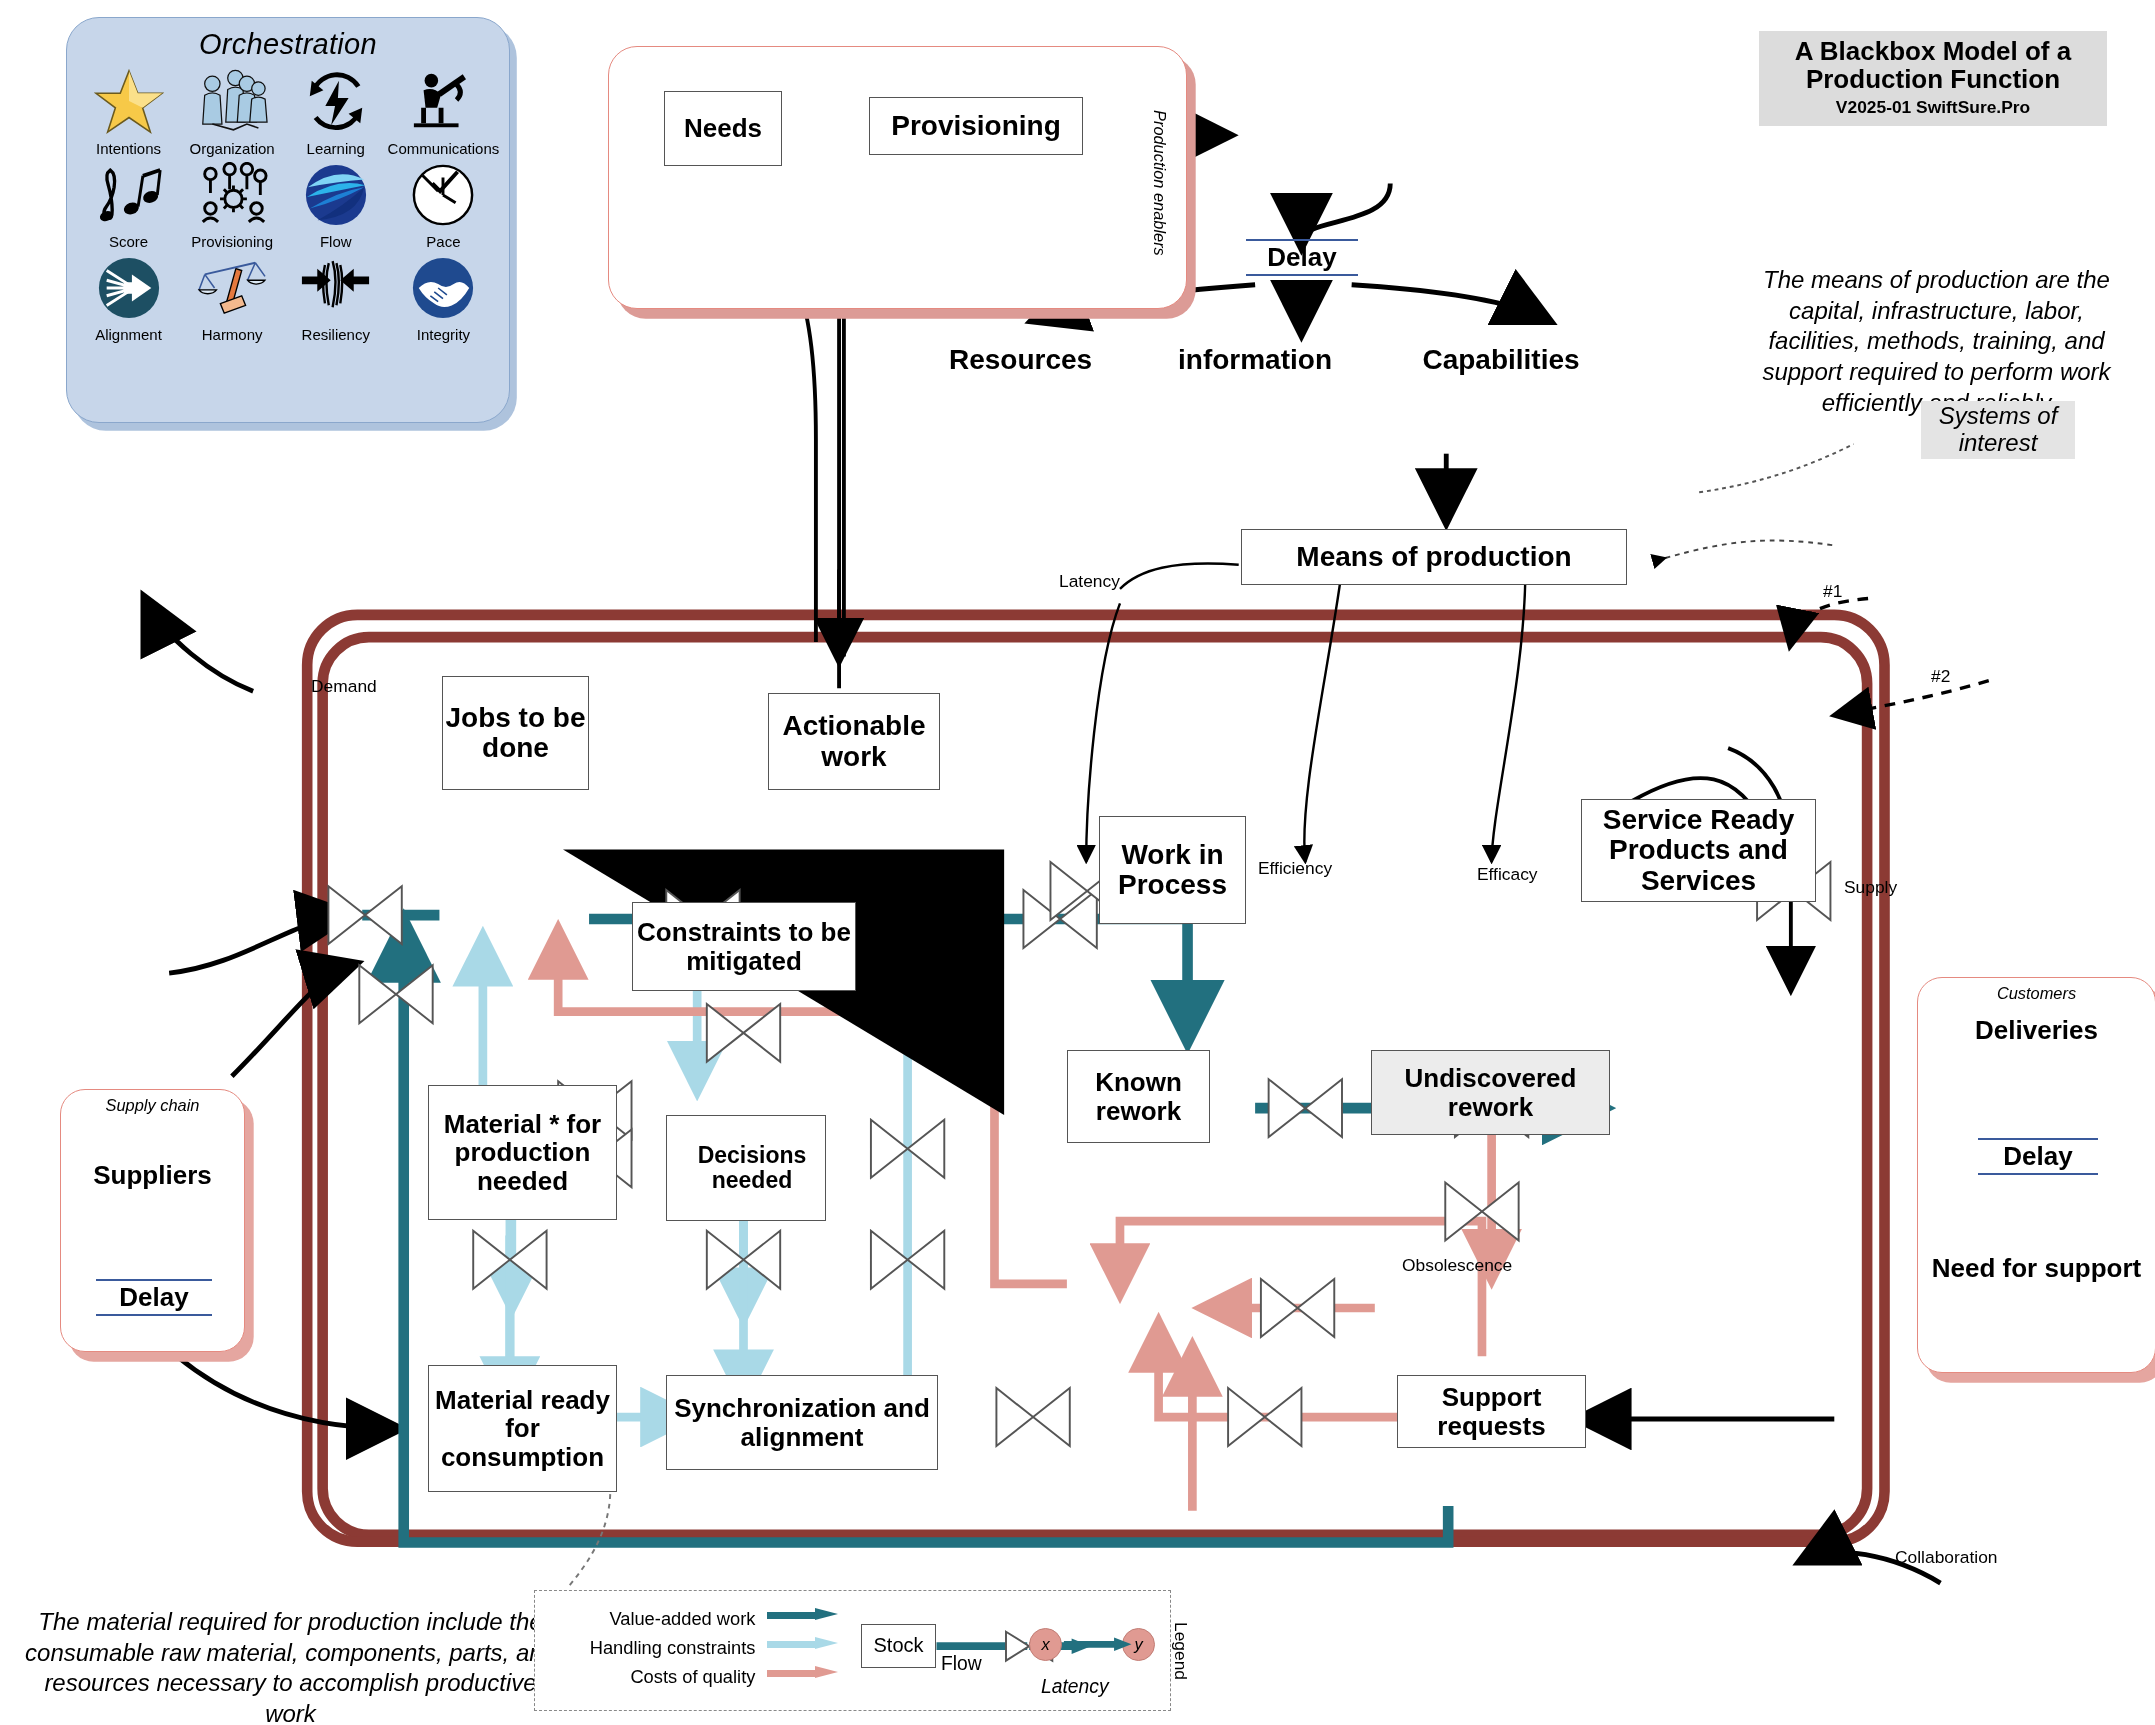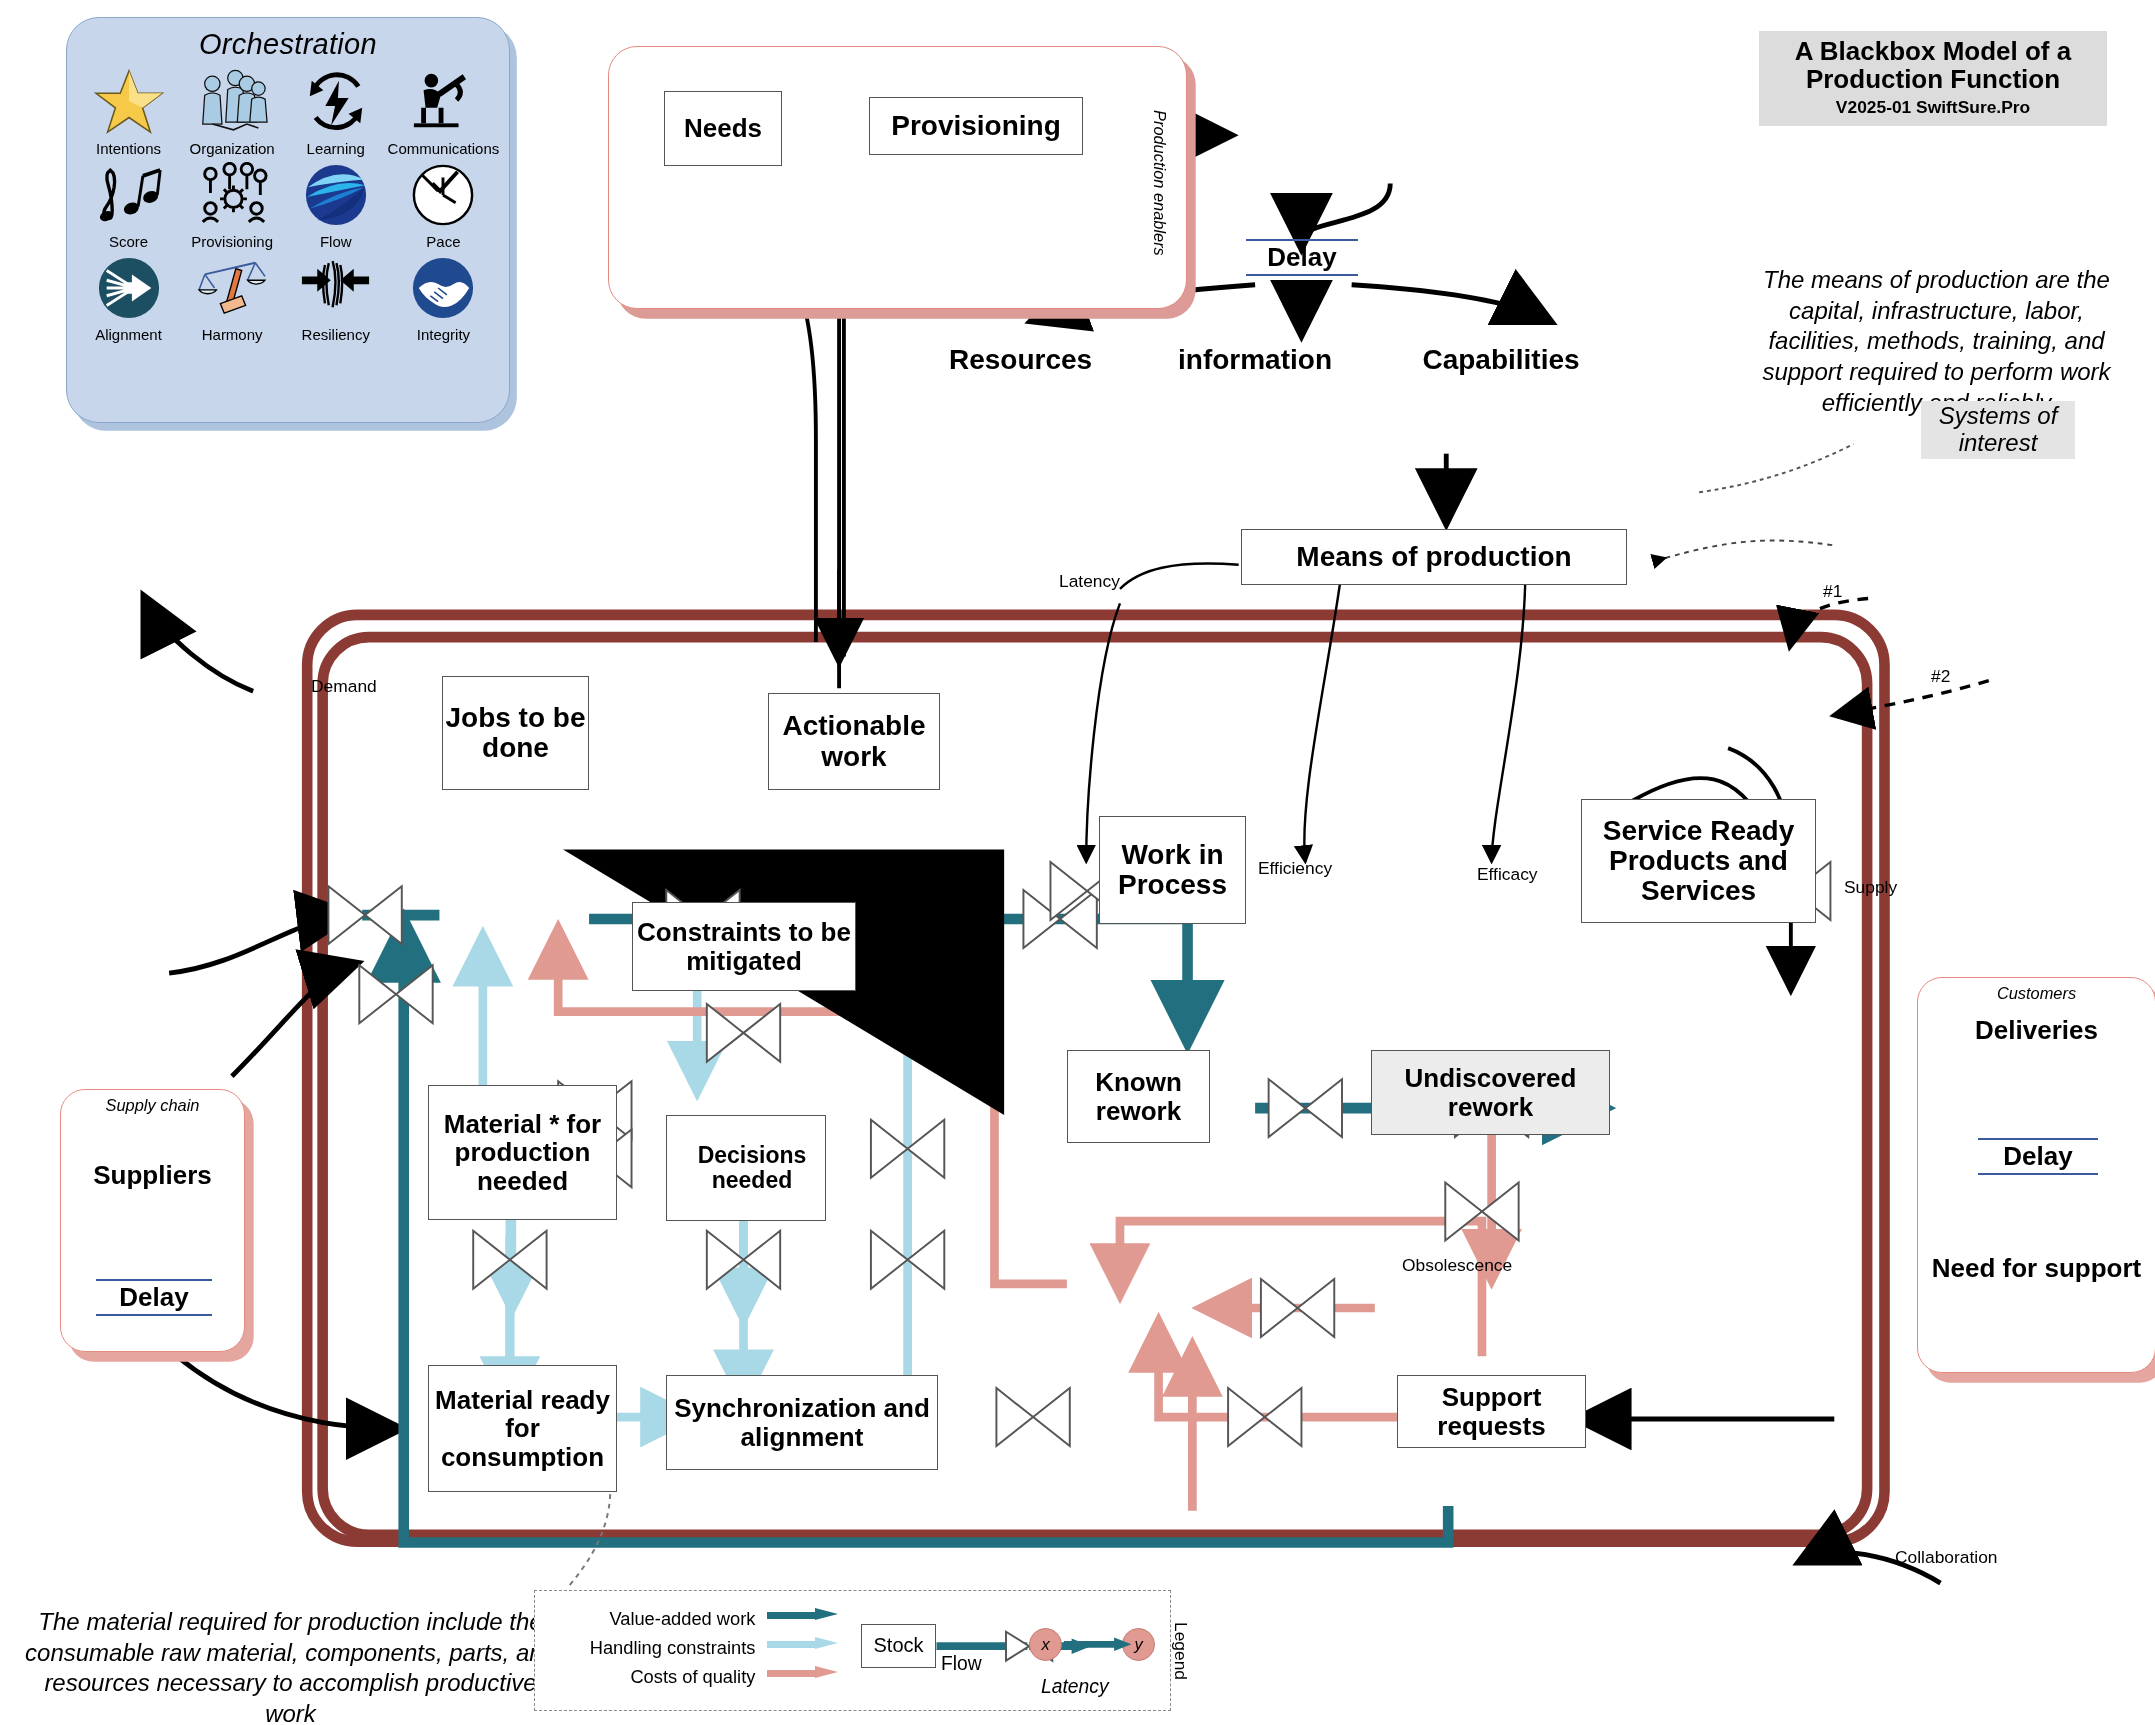--- a/index.html
+++ b/index.html
@@ -548,21 +548,21 @@
 </div>
 
 <div class="node box" style="left:768px; top:693px; width:172px; height:97px; font-size:28px; font-weight:bold;">
   <span>Actionable work</span>
 </div>
 
 <div class="node box" style="left:1099px; top:816px; width:147px; height:108px; font-size:28px; font-weight:bold;">
   <span>Work in Process</span>
 </div>
 
-<div class="node box" style="left:1581px; top:799px; width:235px; height:124px; font-size:28px; font-weight:bold;">
+<div class="node box" style="left:1581px; top:799px; width:235px; height:103px; font-size:28px; font-weight:bold;">
   <span>Service Ready Products and Services</span>
 </div>
 
 <div class="node box stacked" style="left:632px; top:902px; width:224px; height:89px; font-size:26px; font-weight:bold;">
   <span>Constraints to be mitigated</span>
 </div>
 
 <div class="node box stacked" style="left:428px; top:1085px; width:189px; height:135px; font-size:26px; font-weight:bold;">
   <span>Material * for production needed</span>
 </div>

